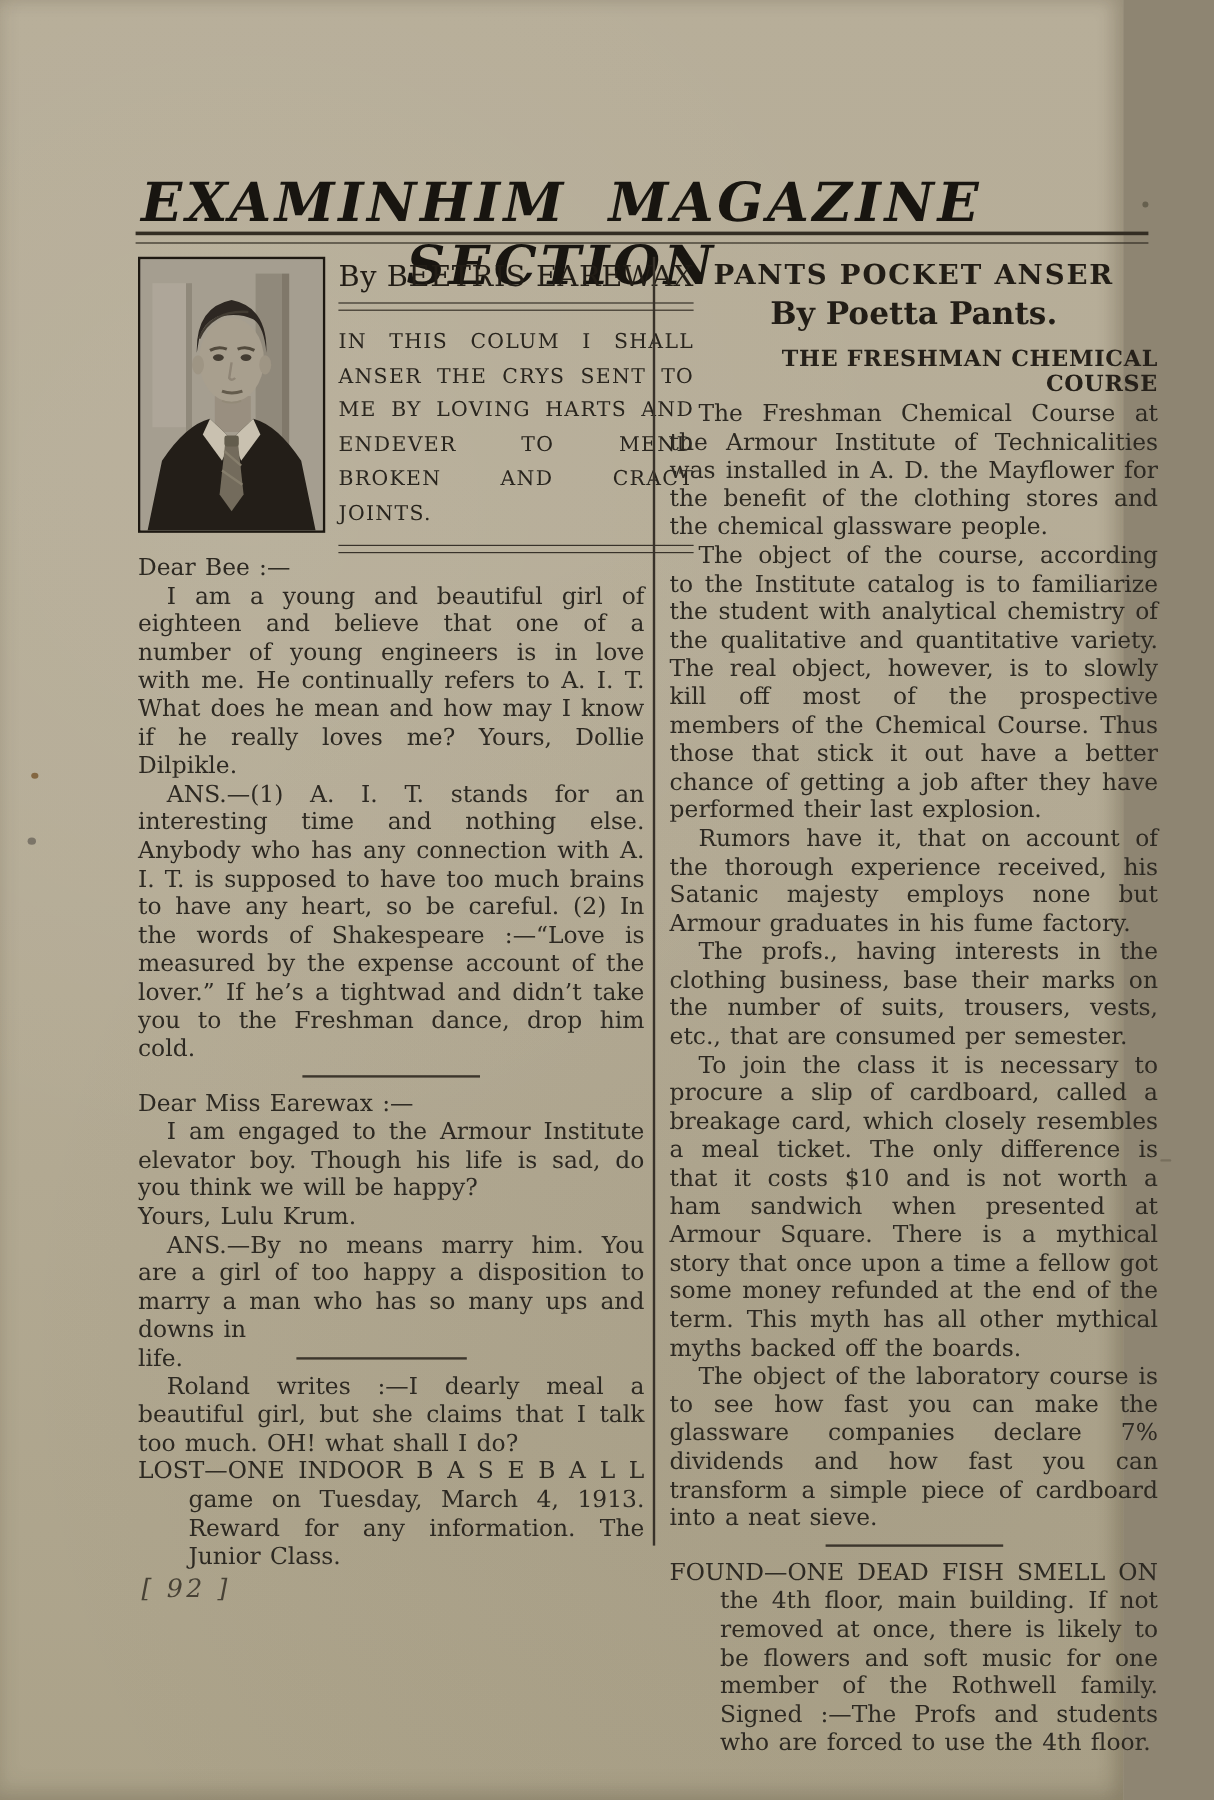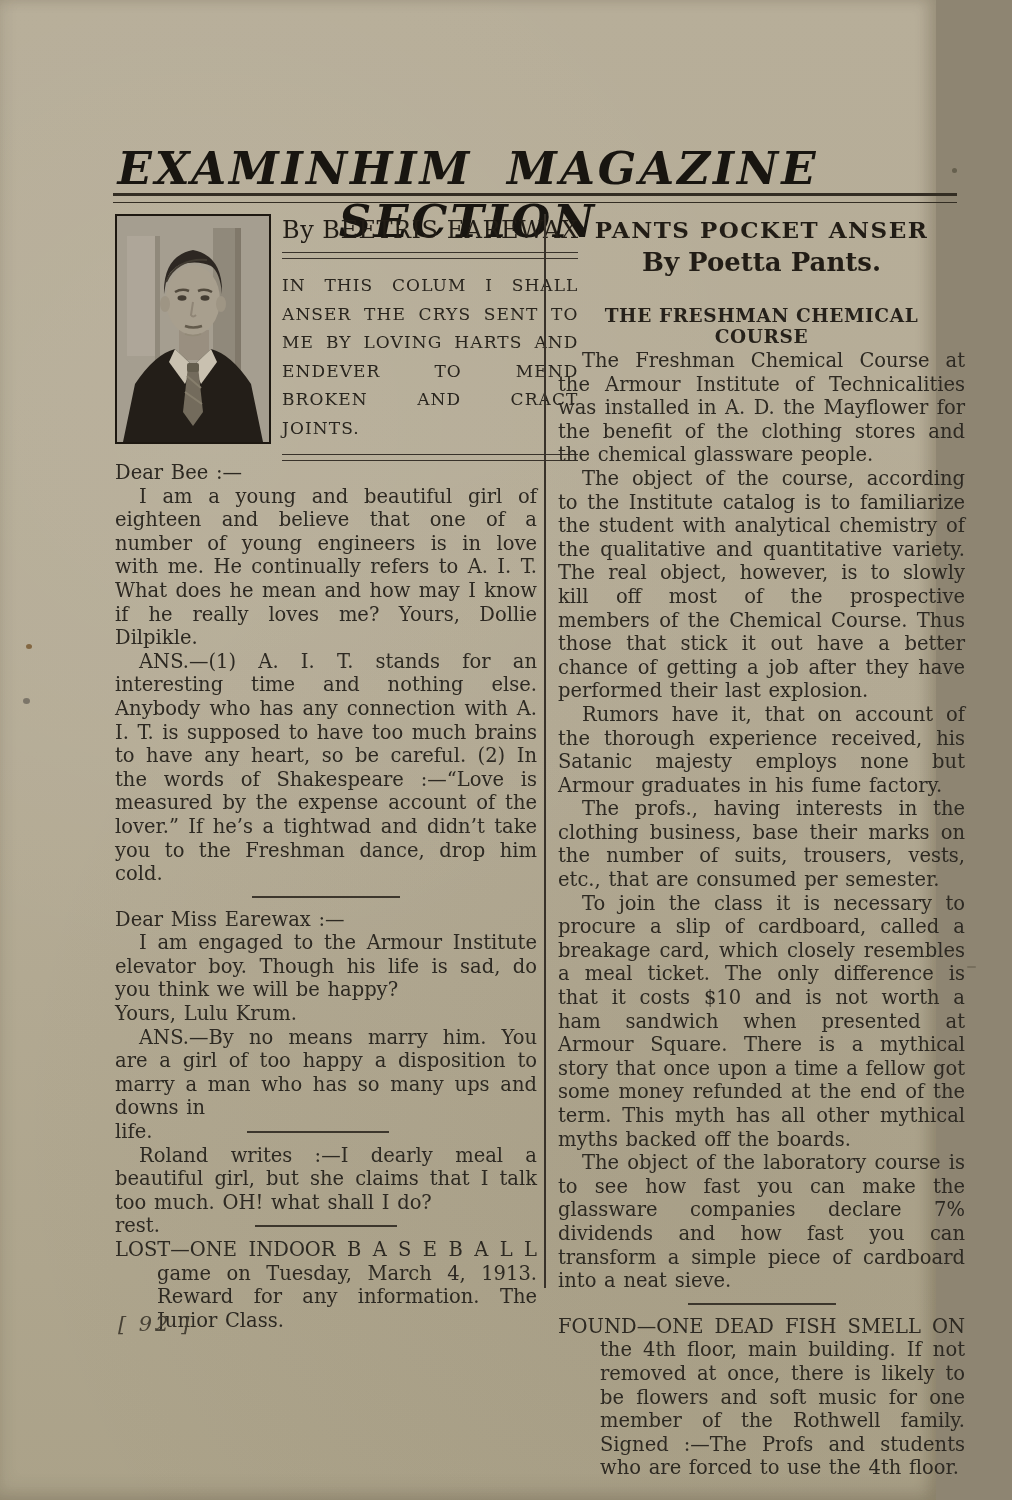--- a/index.html
+++ b/index.html
@@ -53,21 +53,21 @@
   .ind{text-indent:24px;}
   .sig-right{text-align:left;padding-right:16px;}
   .sep{width:148px;height:2px;background:#3c362c;margin:10px auto;}
   .endline{display:flex;}
   .endline .irule{width:142px;height:2px;background:#3c362c;margin:11px 0 0 95px;}
   .hang{padding-left:42px;text-indent:-42px;margin-top:10px;}
   .gap8{margin-top:8px;}
   
   .rc-title{text-align:center;font-weight:bold;font-size:23px;letter-spacing:1.5px;color:#221d16;margin:2px 0 0;}
   .rc-by{text-align:center;font-weight:bold;font-size:26px;margin:4px 0 0;color:#221d16;}
-  .rc-head{text-align:center;font-weight:bold;font-size:18.5px;letter-spacing:0.6px;margin:28px 0 2px;color:#26211a;}
+  .rc-head{text-align:right;font-weight:bold;font-size:18.5px;letter-spacing:0.6px;margin:12px 0 2px;color:#26211a;}
   
   .page-number{
     position:absolute;left:118px;top:1312px;
     font-style:italic;font-size:21px;letter-spacing:3px;color:#474135;
   }
   .speck{position:absolute;border-radius:50%;}
   .s1{left:26px;top:644px;width:6px;height:5px;background:#7a5b33;opacity:.85;}
   .s2{left:23px;top:698px;width:7px;height:6px;background:#6d675c;opacity:.8;}
   .s3{left:952px;top:168px;width:5px;height:5px;background:#55503f;opacity:.7;}
   .s4{left:967px;top:966px;width:9px;height:2px;border-radius:1px;background:#6d6554;opacity:.7;}
@@ -139,24 +139,20 @@
         <p>Dear Miss Earewax :—</p>
         <p class="ind">I am engaged to the Armour Institute elevator boy.  Though his life is sad, do you think we will be happy?</p>
         <p class="sig-right">Yours, Lulu Krum.</p>
         <p class="ind">ANS.—By no means marry him.  You are a girl of too happy a disposition to marry a man who has so many ups and downs in</p>
         <div class="endline">
           <span>life.</span>
           <span class="irule"></span>
         </div>
 
         <p class="ind gap8">Roland writes :—I dearly meal a beautiful girl, but she claims that I talk too much. OH! what shall I do?</p>
-        <div class="endline">
-          <span>rest.</span>
-          <span class="irule"></span>
-        </div>
 
         <p class="hang">LOST—ONE INDOOR B A S E B A L L game on Tuesday, March 4, 1913.  Reward for any information.  The Junior Class.</p>
       </div>
     </div>
 
     <div class="v-divider"></div>
 
     <div class="col-right">
       <div class="rc-title">PANTS POCKET ANSER</div>
       <div class="rc-by">By Poetta Pants.</div>

